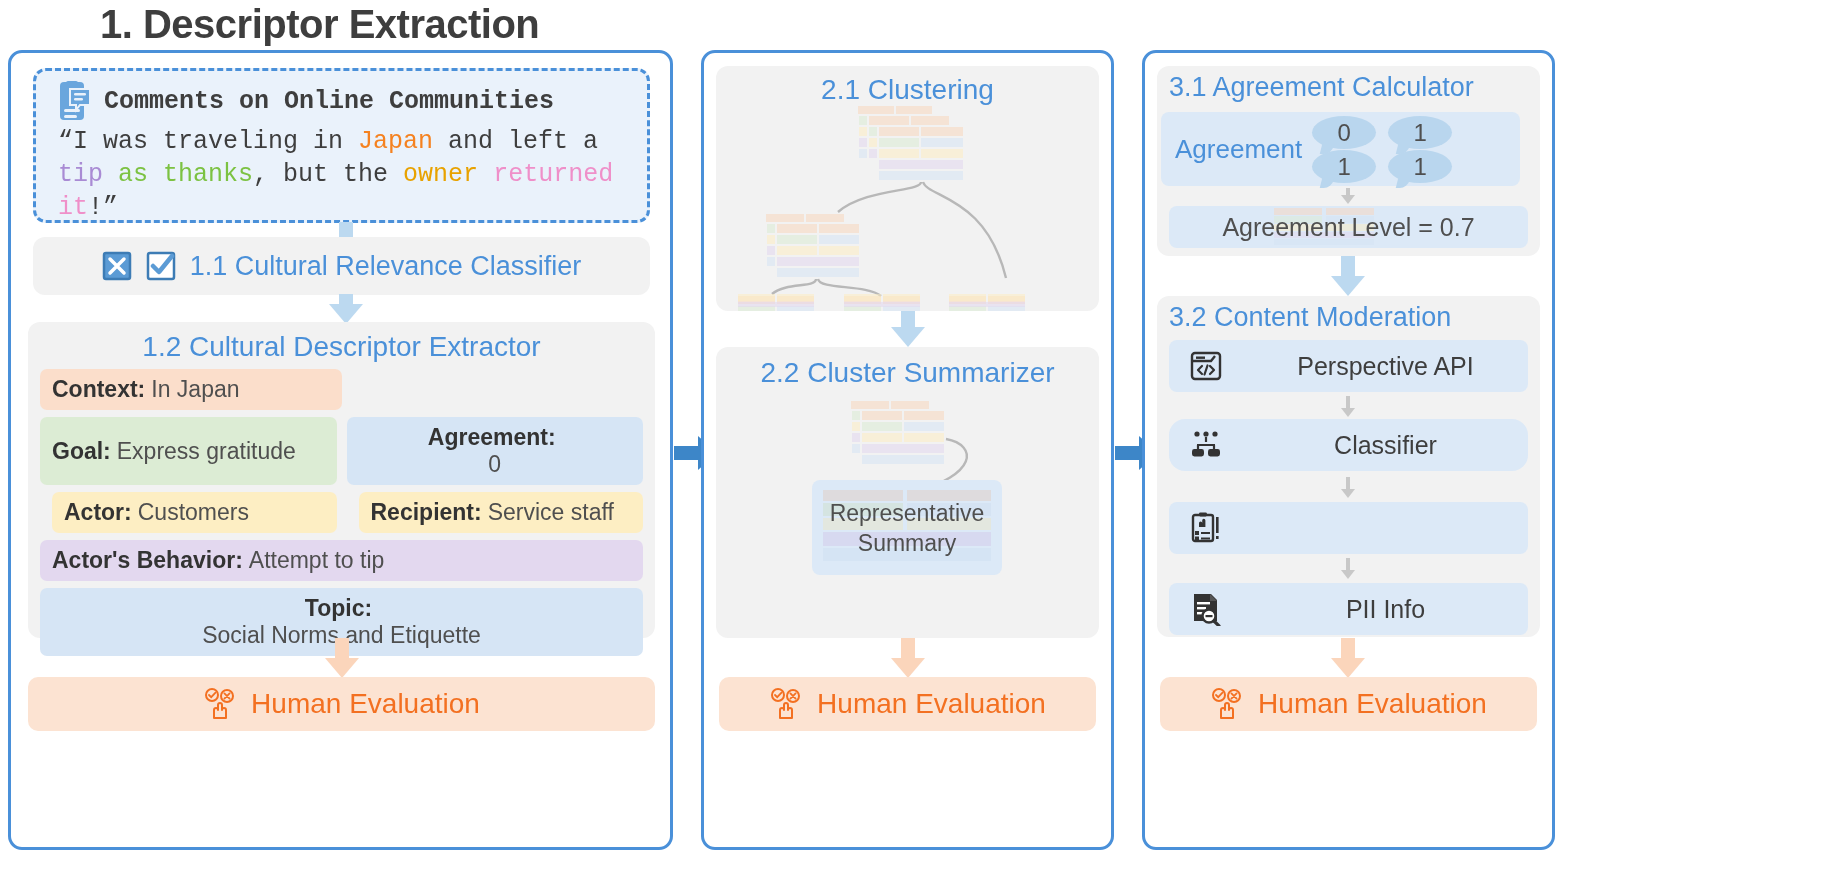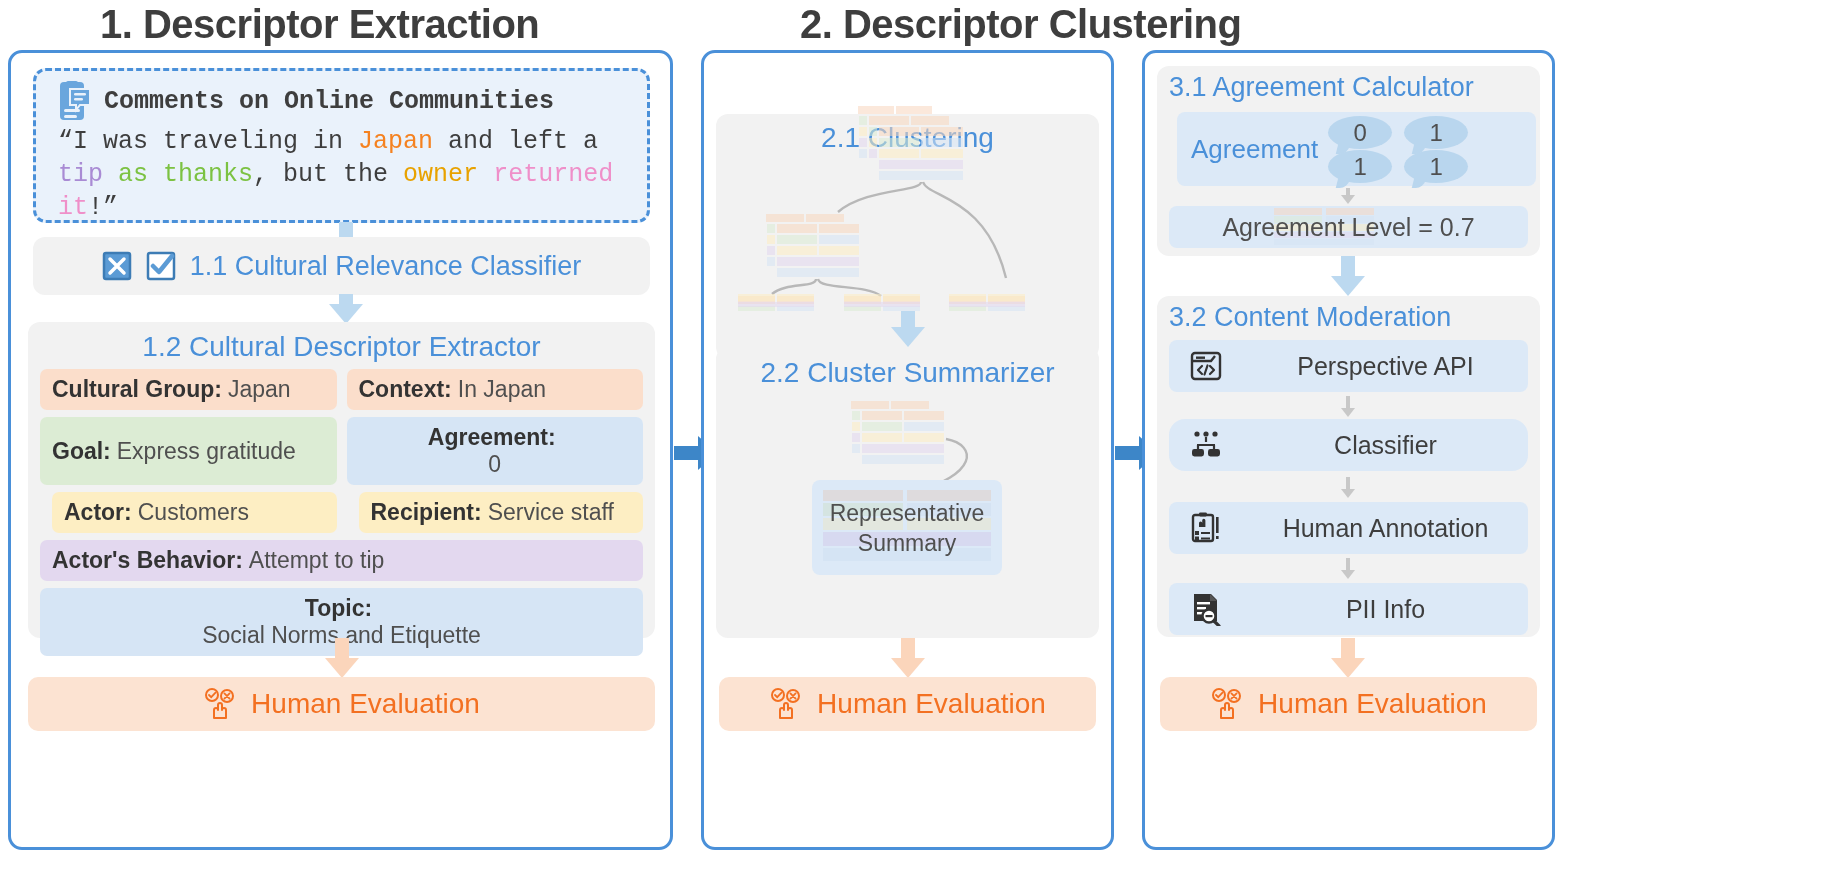--- a/index.html
+++ b/index.html
@@ -135,38 +135,38 @@
     display: flex; align-items: center; justify-content: center; gap: 14px;
   }
   .human-eval .txt {
     font-size: 28px; color: #f37021; white-space: nowrap;
   }
   #he-1 { left: 28px; top: 677px; width: 627px; height: 54px; }
   #he-2 { left: 719px; top: 677px; width: 377px; height: 54px; }
   #he-3 { left: 1160px;top: 677px; width: 377px; height: 54px; }
 
   
-  #box-21 { left: 716px; top: 66px; width: 383px; height: 245px; margin-top: 48px; }
+  #box-21 { left: 716px; top: 66px; width: 383px; height: 245px; }
   #box-21 .hdr { text-align:center; font-size: 28px; color:#4a90d9; padding-top: 8px; }
   #box-22 { left: 716px; top: 347px; width: 383px; height: 291px; }
   #box-22 .hdr { text-align:center; font-size: 28px; color:#4a90d9; padding-top: 10px; }
 
   .summary-card {
     position: absolute; background: #dce9f7; border-radius: 8px;
   }
   .summary-card .lbl {
     position: absolute; left: 0; width: 100%; text-align: center;
     font-size: 23px; color: #4f4f4f;
   }
 
   
   #box-31 { left: 1157px; top: 66px; width: 383px; height: 190px; }
   #box-31 .hdr { font-size: 27px; color:#4a90d9; padding: 6px 0 4px 12px; }
   #agr-row {
-    position: absolute; left: 20px; top: 46px; width: 359px; height: 74px;
+    position: absolute; left: 4px; top: 46px; width: 359px; height: 74px;
     background: #dce9f7; border-radius: 8px;
     display: flex; align-items: center;
   }
   #agr-row .lbl { font-size: 26px; color: #4a90d9; padding-left: 14px; }
   .bubbles { position: relative; width: 185px; height: 74px; margin-left: 8px; }
   .bubble {
     position: absolute; width: 64px; height: 33px;
     background: #b9d6ee; border-radius: 50%/50%;
     display:flex; align-items:center; justify-content:center;
     font-size: 24px; color: #4f4f4f;
@@ -201,21 +201,20 @@
   .mod-item .txt { font-size: 25px; color:#3e3e3e; flex:1; text-align:center; }
 
   .icon svg { display:block; }
 </style>
 </head>
 <body>
 
 <div id="root">
 
   <div class="col-title" id="title-1">1. Descriptor Extraction</div>
-  <div class="col-title" id="title-2">2. Descriptor Clustering</div>
 
   <div class="panel" id="panel-1"></div>
 
   <div id="comment-box">
     <div id="comment-head">
       <span class="icon">
         <svg width="34" height="40" viewBox="0 0 34 40">
           <rect x="2" y="1" width="24" height="38" rx="4" fill="#6aa6dd"></rect>
           <rect x="8" y="0" width="12" height="4" rx="2" fill="#6aa6dd"></rect>
           <rect x="6" y="28" width="16" height="3" rx="1.5" fill="#eaf2fb"></rect>
@@ -254,24 +253,20 @@
 
   <div class="dn-arrow" style="left:324px; top:294px; width:44px; height:30px;">
     <div class="shaft" style="left:15px; top:0; width:14px; height:12px;"></div>
     <div class="head" style="left:5px; top:10px;"></div>
   </div>
 
   <div class="group" id="box-12">
     <div class="hdr">1.2 Cultural Descriptor Extractor</div>
     <div class="desc-grid">
       <div class="desc-row">
-        <div class="chip half c-peach">
-          <b>Cultural Group:</b>
-          <span>Japan</span>
-        </div>
         <div class="chip half c-peach">
           <b>Context:</b>
           <span>In Japan</span>
         </div>
       </div>
       <div class="desc-row">
         <div class="chip half c-green">
           <b>Goal:</b>
           <span>Express gratitude</span>
         </div>
@@ -565,21 +560,20 @@
           <rect x="10" y="1.5" width="8" height="4" rx="1.4" fill="#333"></rect>
           <path d="M10 16 v-4 a1.6 1.6 0 0 1 3.2 0 v-2.6 a1.6 1.6 0 0 1 3.2 0 v6.6 z" fill="#333"></path>
           <rect x="6" y="20" width="4" height="4" fill="#333"></rect>
             <rect x="12" y="21" width="9" height="2" fill="#333"></rect>
           <rect x="6" y="25.5" width="4" height="4" fill="#333"></rect>
             <rect x="12" y="26.5" width="9" height="2" fill="#333"></rect>
           <rect x="27" y="6" width="2.6" height="16" fill="#333"></rect>
             <rect x="27" y="25" width="2.6" height="3" fill="#333"></rect>
         </svg>
       </span>
-      <span class="txt">Human Annotation</span>
     </div>
 
     <div class="tiny-arrow" style="left:183px; top:262px; width:16px; height:22px;">
       <div class="shaft" style="left:6px; top:0; width:4px; height:14px;"></div>
       <div class="head" style="left:1px; top:12px;"></div>
     </div>
 
     <div class="mod-item" style="top:287px;">
       <span class="ic icon">
         <svg width="34" height="34" viewBox="0 0 34 34">

